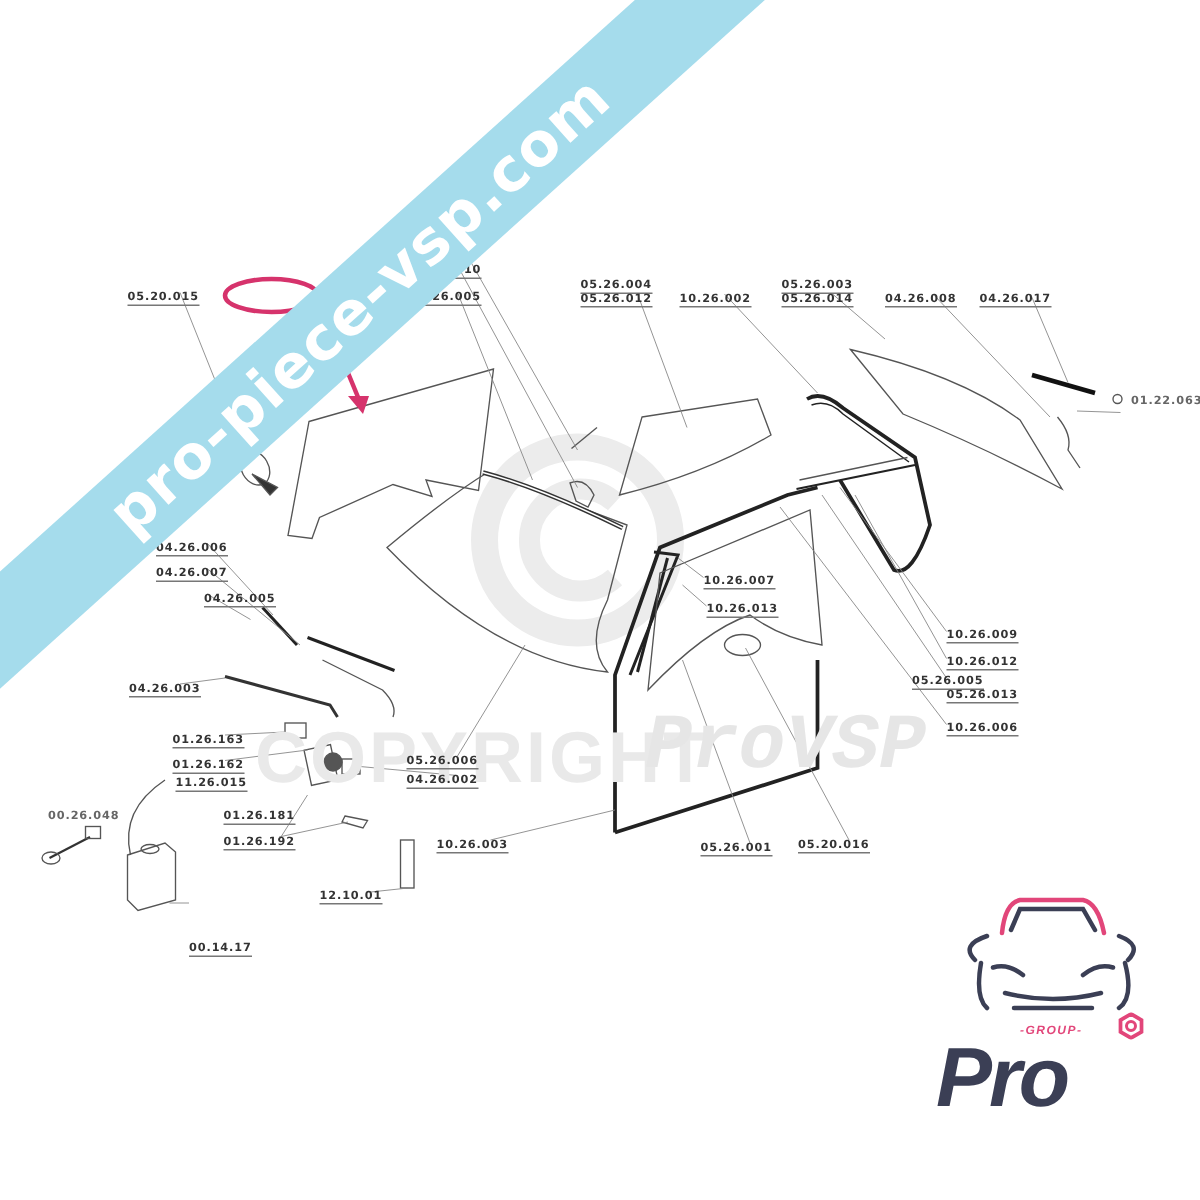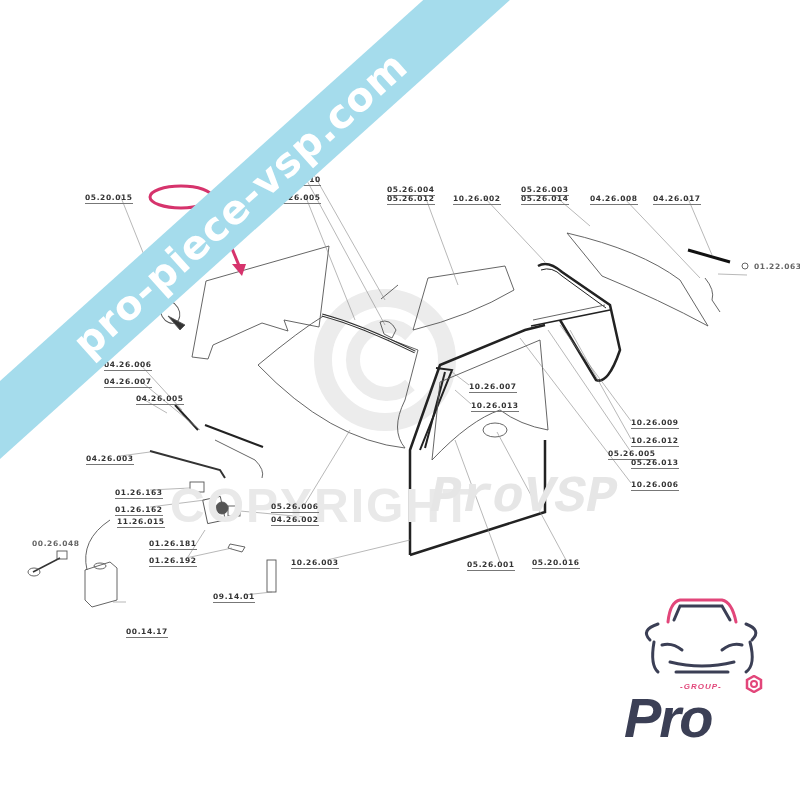--- a/index.html
+++ b/index.html
@@ -160,21 +160,21 @@
     <div class="lbl u" style="left: 104px; top: 377px;">04.26.007</div>
     <div class="lbl u" style="left: 104px; top: 394px; margin-left: 32px;">04.26.005</div>
     <div class="lbl u" style="left: 86px; top: 454px;">04.26.003</div>
     <div class="lbl u" style="left: 115px; top: 488px;">01.26.163</div>
     <div class="lbl u" style="left: 115px; top: 505px;">01.26.162</div>
     <div class="lbl u" style="left: 117px; top: 517px;">11.26.015</div>
     <div class="lbl plain" style="left: 32px; top: 539px;">00.26.048</div>
     <div class="lbl u" style="left: 149px; top: 539px;">01.26.181</div>
     <div class="lbl u" style="left: 149px; top: 556px;">01.26.192</div>
     <div class="lbl u" style="left: 126px; top: 600px; margin-top: 27px;">00.14.17</div>
-    <div class="lbl u" style="left: 213px; top: 592px;">09.14.01</div>
+    <div class="lbl u" style="left: 213px; top: 592px;">12.10.01</div>
     <div class="lbl u" style="left: 271px; top: 502px;">05.26.006</div>
     <div class="lbl u" style="left: 271px; top: 515px;">04.26.002</div>
     <div class="lbl u" style="left: 291px; top: 558px;">10.26.003</div>
     <div class="lbl u" style="left: 469px; top: 382px;">10.26.007</div>
     <div class="lbl u" style="left: 471px; top: 401px;">10.26.013</div>
     <div class="lbl u" style="left: 467px; top: 560px;">05.26.001</div>
     <div class="lbl u" style="left: 532px; top: 558px;">05.20.016</div>
     <div class="lbl u" style="left: 631px; top: 418px;">10.26.009</div>
     <div class="lbl u" style="left: 631px; top: 436px;">10.26.012</div>
     <div class="lbl u" style="left: 608px; top: 449px;">05.26.005</div>

